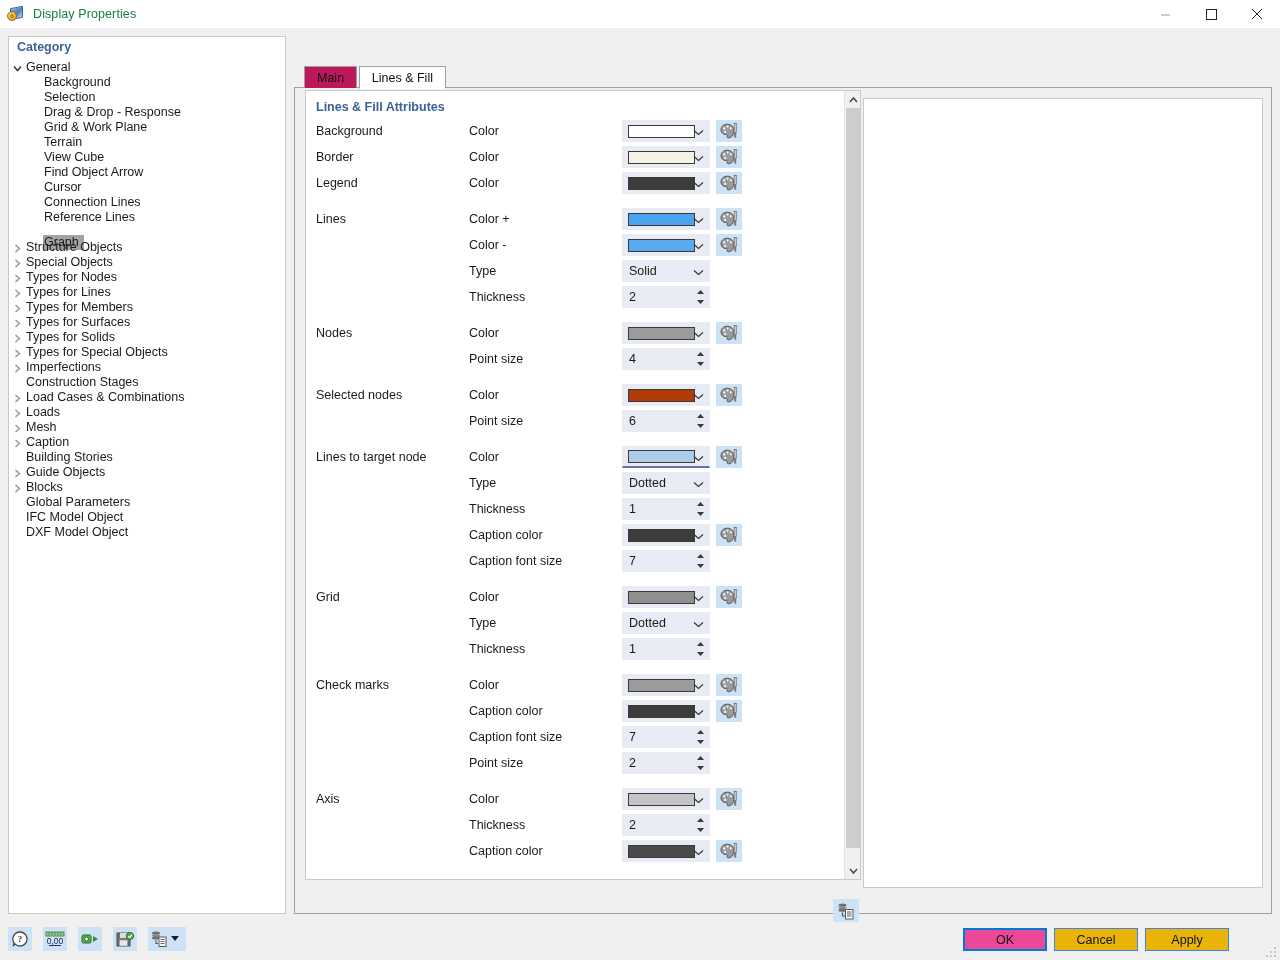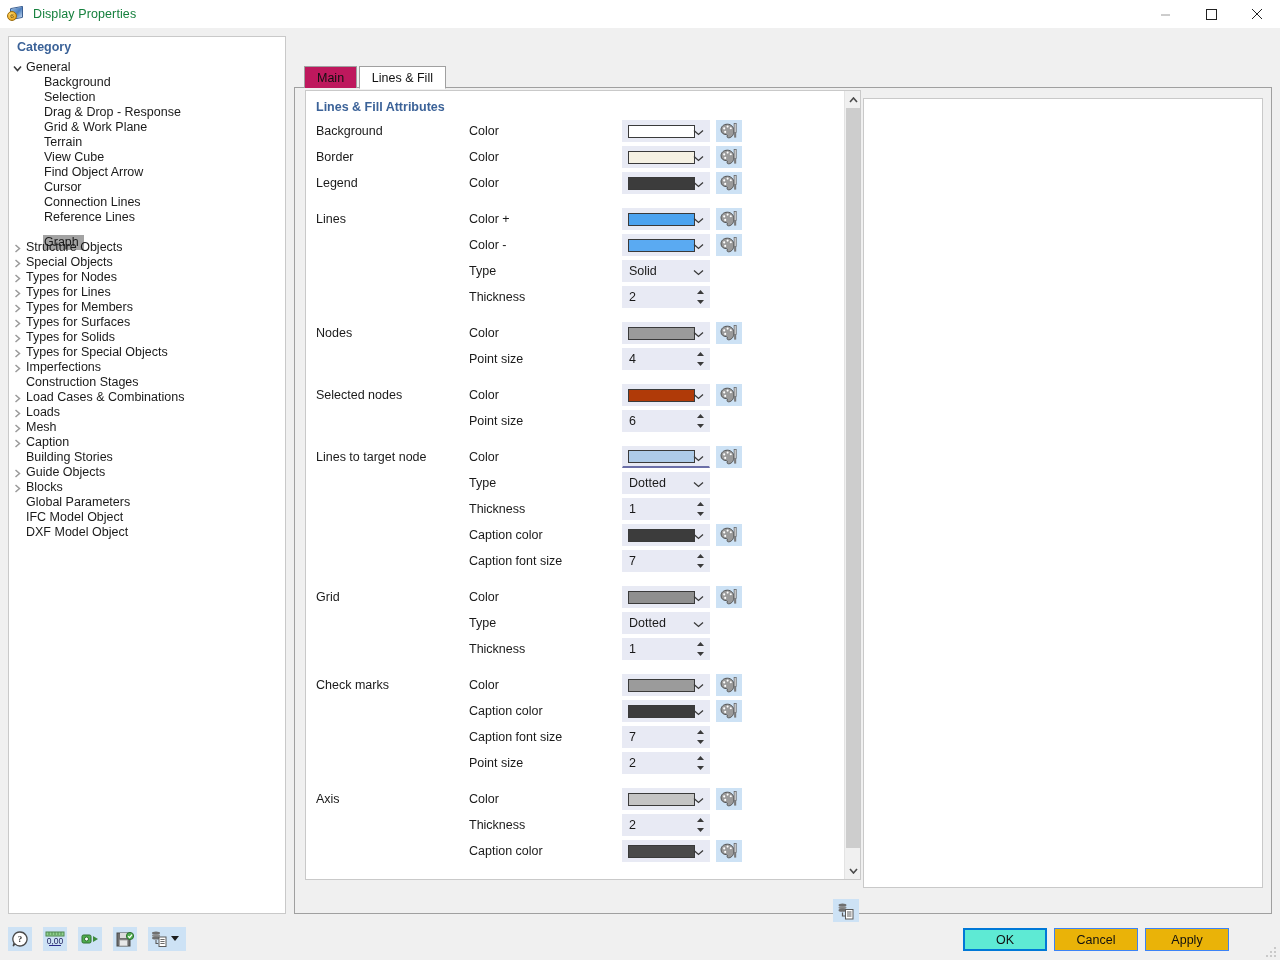--- a/index.html
+++ b/index.html
@@ -229,21 +229,21 @@
     position: relative;
   }
   .ftool.wide { width: 38px; margin-right: 0; }
   .dlgbtn {
     position: absolute; top: 6px; height: 23px; width: 84px;
     background: #eab308; border: 1px solid #3b82f6;
     font-size: 12.5px; color: #111;
     display: flex; align-items: center; justify-content: center;
   }
   .dlgbtn.primary {
-    border: 2px solid #0078d7; background: #5eead4;
+    border: 2px solid #0078d7; background: #ec4899;
   }
   .grip {
     position: absolute; right: 3px; bottom: 2px; width: 12px; height: 12px;
     opacity: .5;
   }
 </style>
 </head>
 <body>
 
 <div class="titlebar">

